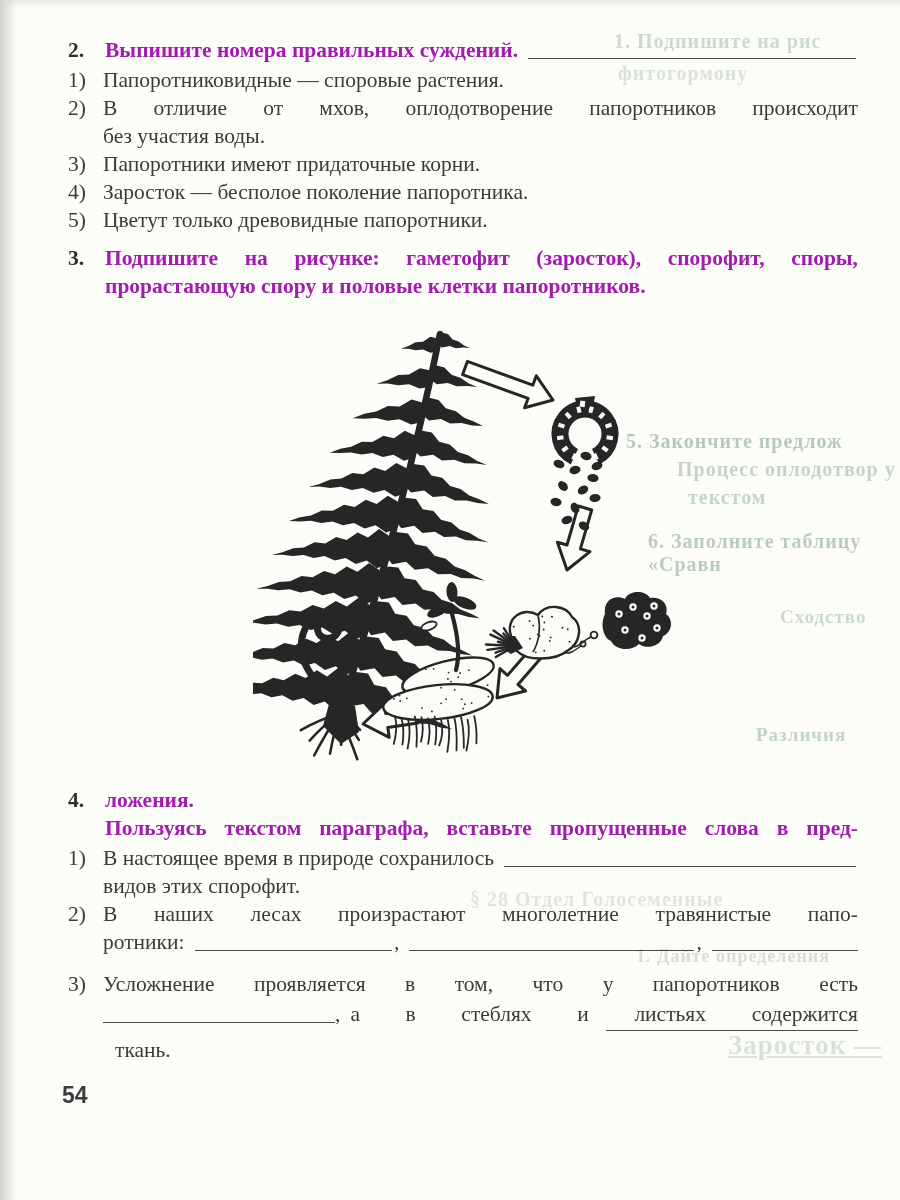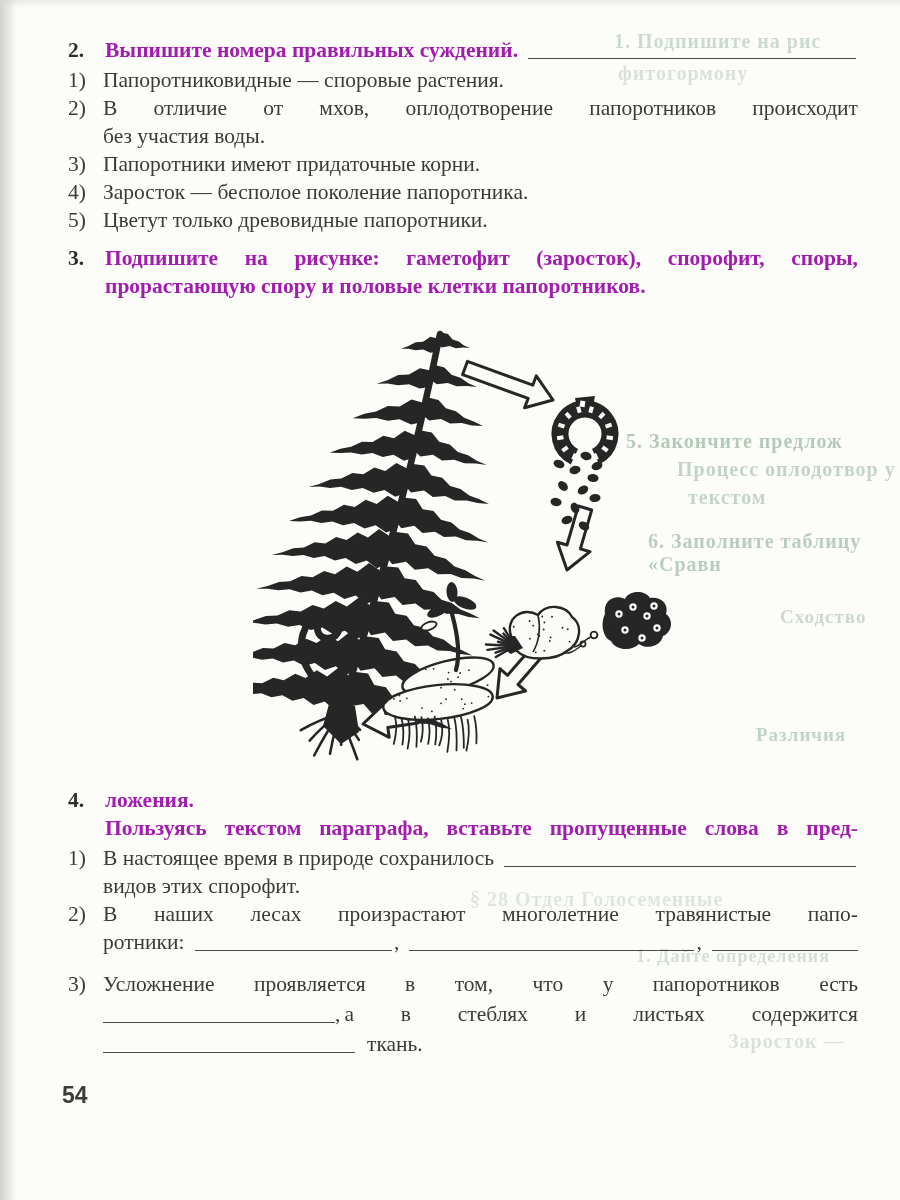--- a/index.html
+++ b/index.html
@@ -14,21 +14,21 @@
   .tnum{width:37px;flex:none;font-weight:bold;color:#2e2e2e;}
   .ttl{font-weight:bold;color:#a21caf;}
   .line{font-size:21.5px;line-height:28px;height:28px;white-space:nowrap;}
   .jline{text-align:justify;text-align-last:justify;white-space:normal;}
   .item{display:flex;}
   .inum{width:35px;flex:none;}
   .itext{flex:1;min-width:0;}
   .lrow{display:flex;}
   .bfill{flex:1;border-bottom:1.7px solid #4a4a4a;align-self:flex-end;margin:0 2px 5px 10px;height:0;}
   .bfix{flex:none;border-bottom:1.7px solid #4a4a4a;align-self:flex-end;margin-bottom:5px;height:0;}
-  .jfill{flex:1;text-align:justify;text-align-last:justify;white-space:normal;margin-left:4px;}
+  .jfill{flex:1;text-align:justify;text-align-last:justify;white-space:normal;margin-left:10px;}
   .comma{flex:none;}
   .pageno{position:absolute;left:62px;top:1082px;font-family:"Liberation Sans",sans-serif;
         font-weight:bold;font-size:23px;color:#3c3c3c;}
   .ghost{position:absolute;font-weight:bold;color:#14532d;letter-spacing:1px;
         filter:blur(0.5px);pointer-events:none;font-family:"Liberation Serif",serif;}
   #cycle-svg{position:absolute;left:253px;top:318px;}
 </style>
 </head>
 <body>
 
@@ -298,33 +298,33 @@
 
     <div class="item" style="margin-top:14px;">
       <span class="inum line">3)</span>
       <div class="itext">
         <div class="line jline">Усложнение проявляется в том, что у папоротников есть</div>
         <div class="line lrow" style="margin-top:2px;">
           <span class="bfix" style="width:232px;"></span>
           <span class="comma">,</span>
           <span class="jfill">а в стеблях и листьях содержится</span>
         </div>
-        <div class="line lrow" style="margin-top:2px;">
+        <div class="line lrow" style="margin-top:2px;flex-direction:column;">
           <span class="bfix" style="width:252px;"></span>
           <span style="margin-left:12px;">ткань.</span>
         </div>
       </div>
     </div>
   </div>
 
   <div class="pageno">54</div>
 <div class="ghost" style="left: 614px; top: 30px; font-size: 20px; opacity: 0.2;">1. Подпишите на рис</div>
     <div class="ghost" style="left: 618px; top: 62px; font-size: 20px; opacity: 0.15;">фитогормону</div>
     <div class="ghost" style="left: 626px; top: 430px; font-size: 20px; opacity: 0.3;">5. Закончите предлож</div>
     <div class="ghost" style="left: 638px; top: 458px; font-size: 20px; opacity: 0.24; margin-left: 39px;">Процесс оплодотвор у</div>
     <div class="ghost" style="left: 688px; top: 486px; font-size: 20px; opacity: 0.24;">текстом</div>
     <div class="ghost" style="left: 636px; top: 530px; font-size: 20px; opacity: 0.28; margin-left: 12px;">6. Заполните таблицу «Сравн</div>
     <div class="ghost" style="left: 780px; top: 606px; font-size: 19px; opacity: 0.2;">Сходство</div>
     <div class="ghost" style="left: 756px; top: 724px; font-size: 19px; opacity: 0.24; text-align: right;">Различия</div>
     <div class="ghost" style="left: 470px; top: 888px; font-size: 20px; opacity: 0.13;">§ 28 Отдел Голосеменные</div>
     <div class="ghost" style="left: 636px; top: 946px; font-size: 18px; opacity: 0.17;">1. Дайте определения</div>
-    <div class="ghost" style="left: 728px; top: 1030px; font-size: 20px; opacity: 0.15;">Заросток —</div>
+    <div class="ghost" style="left: 728px; top: 1030px; font-size: 27px; opacity: 0.15; text-decoration: underline;">Заросток —</div>
   </div>
 
 </body></html>

